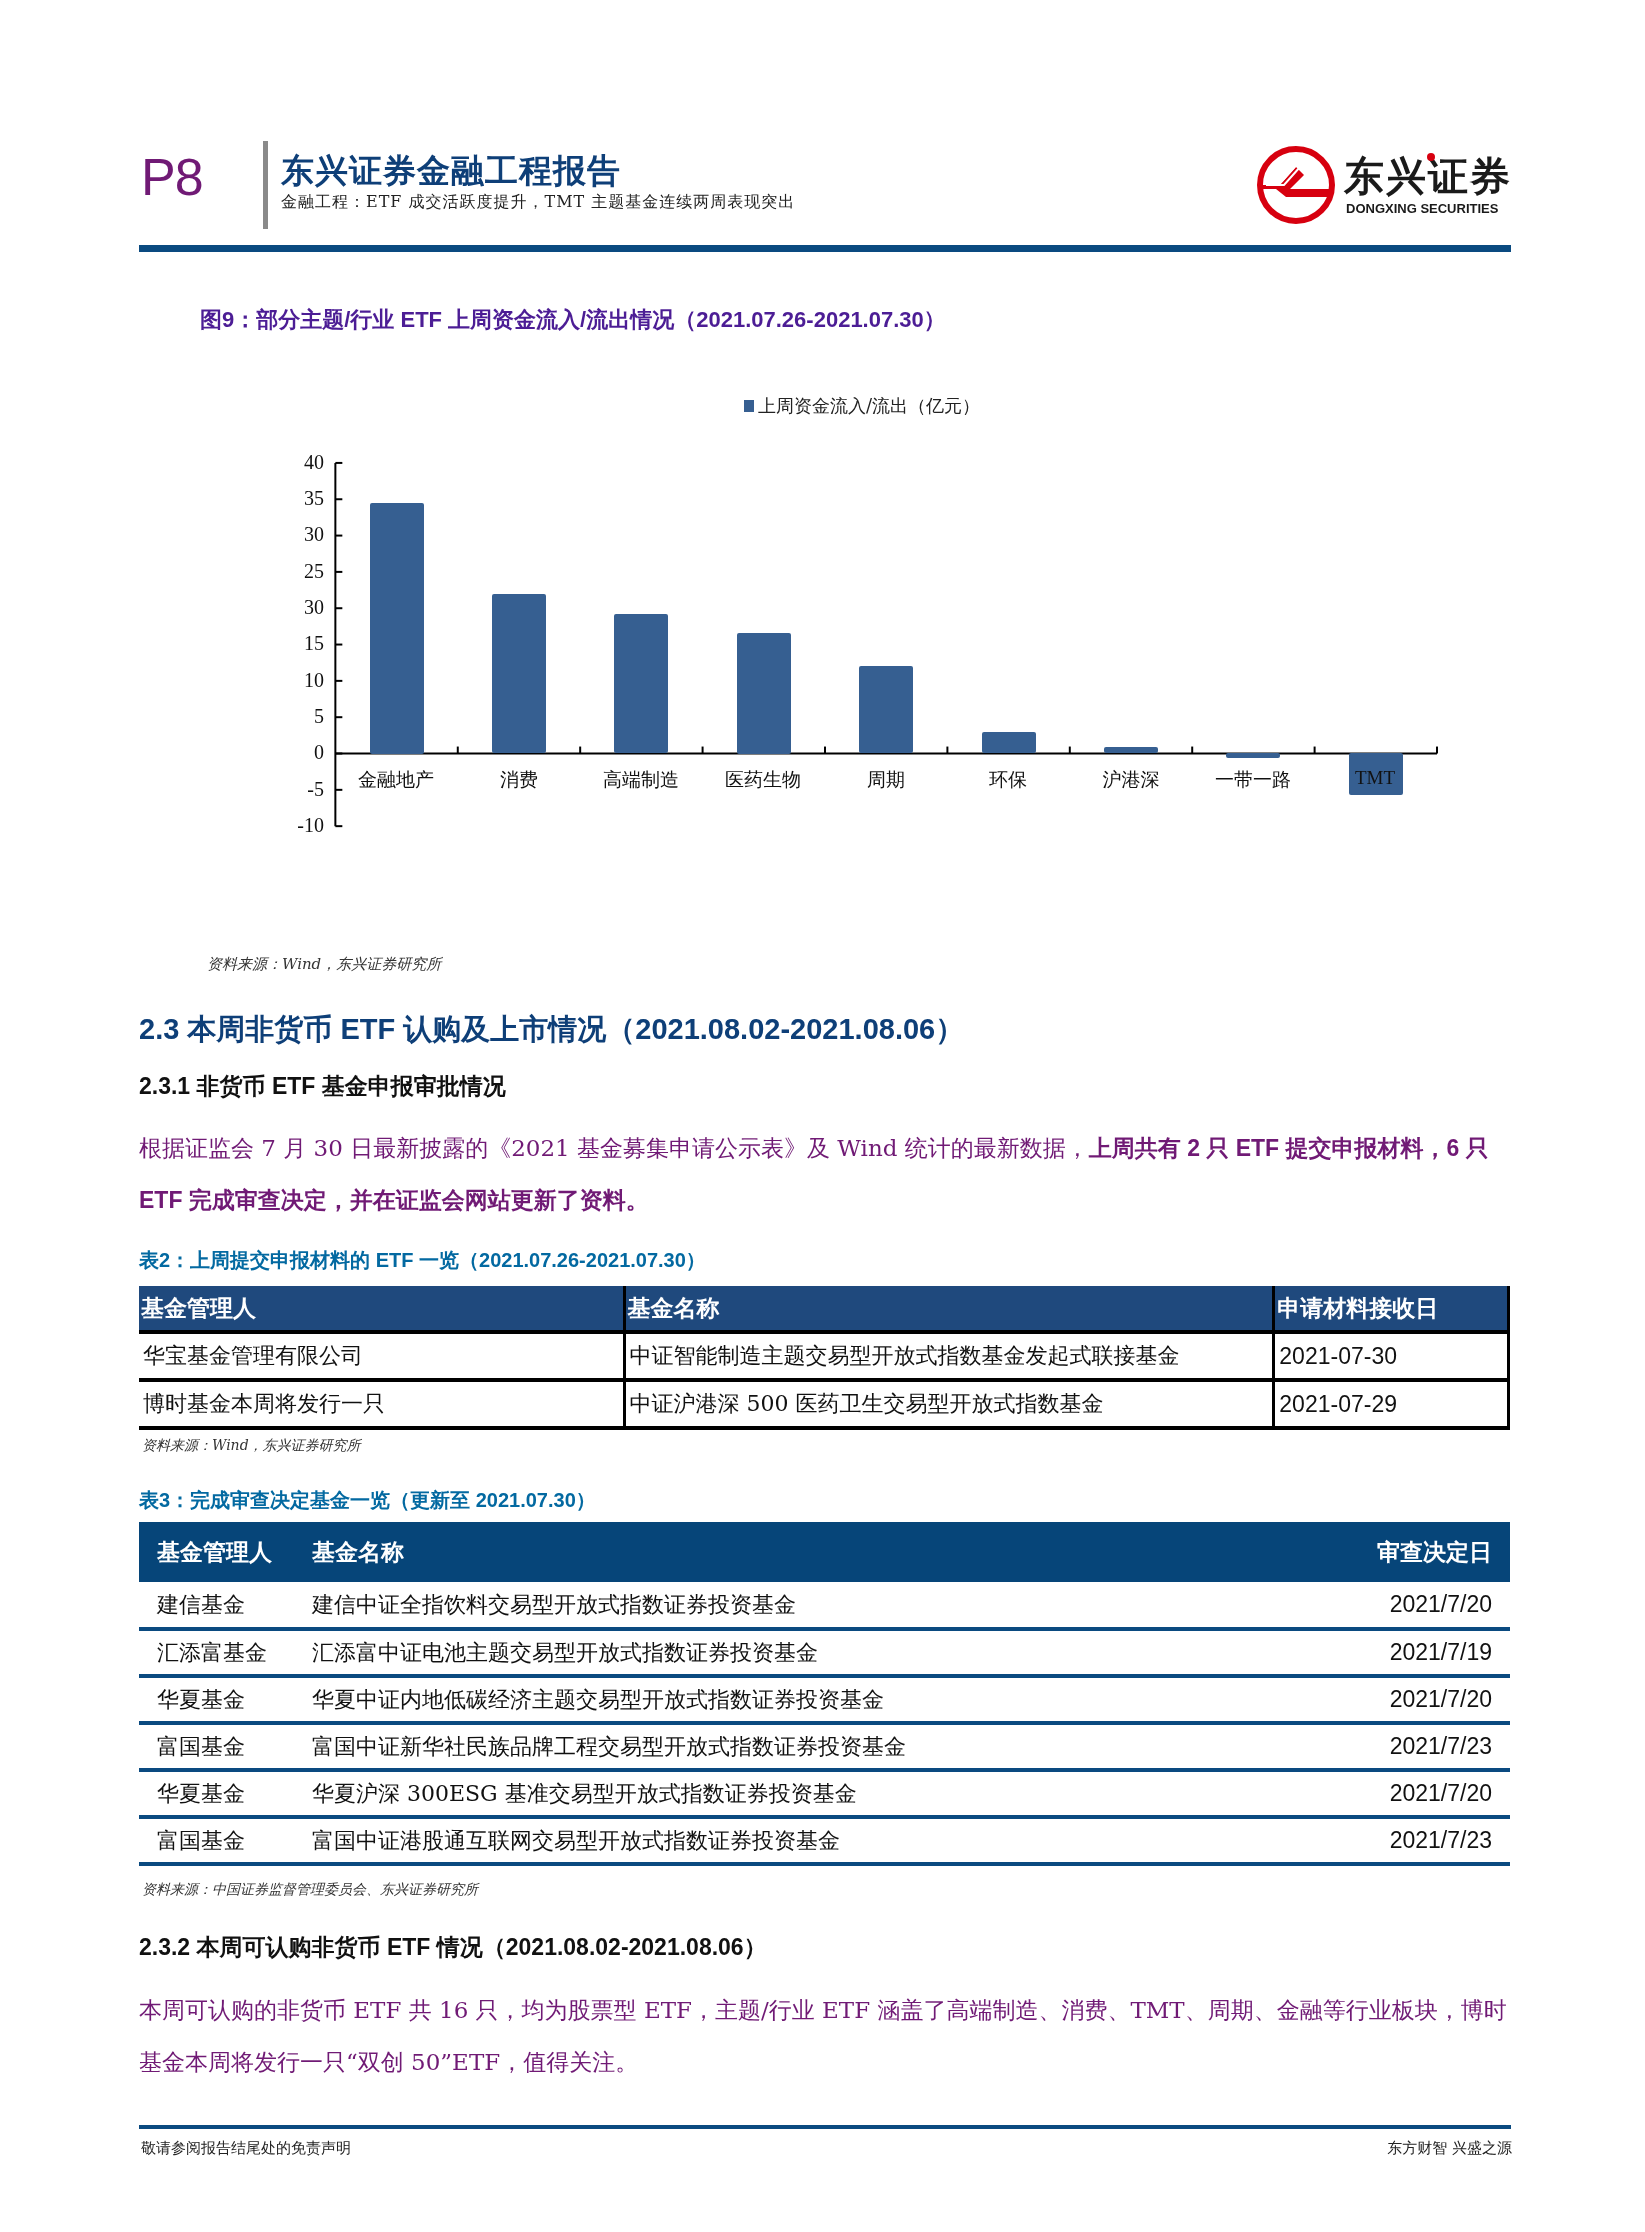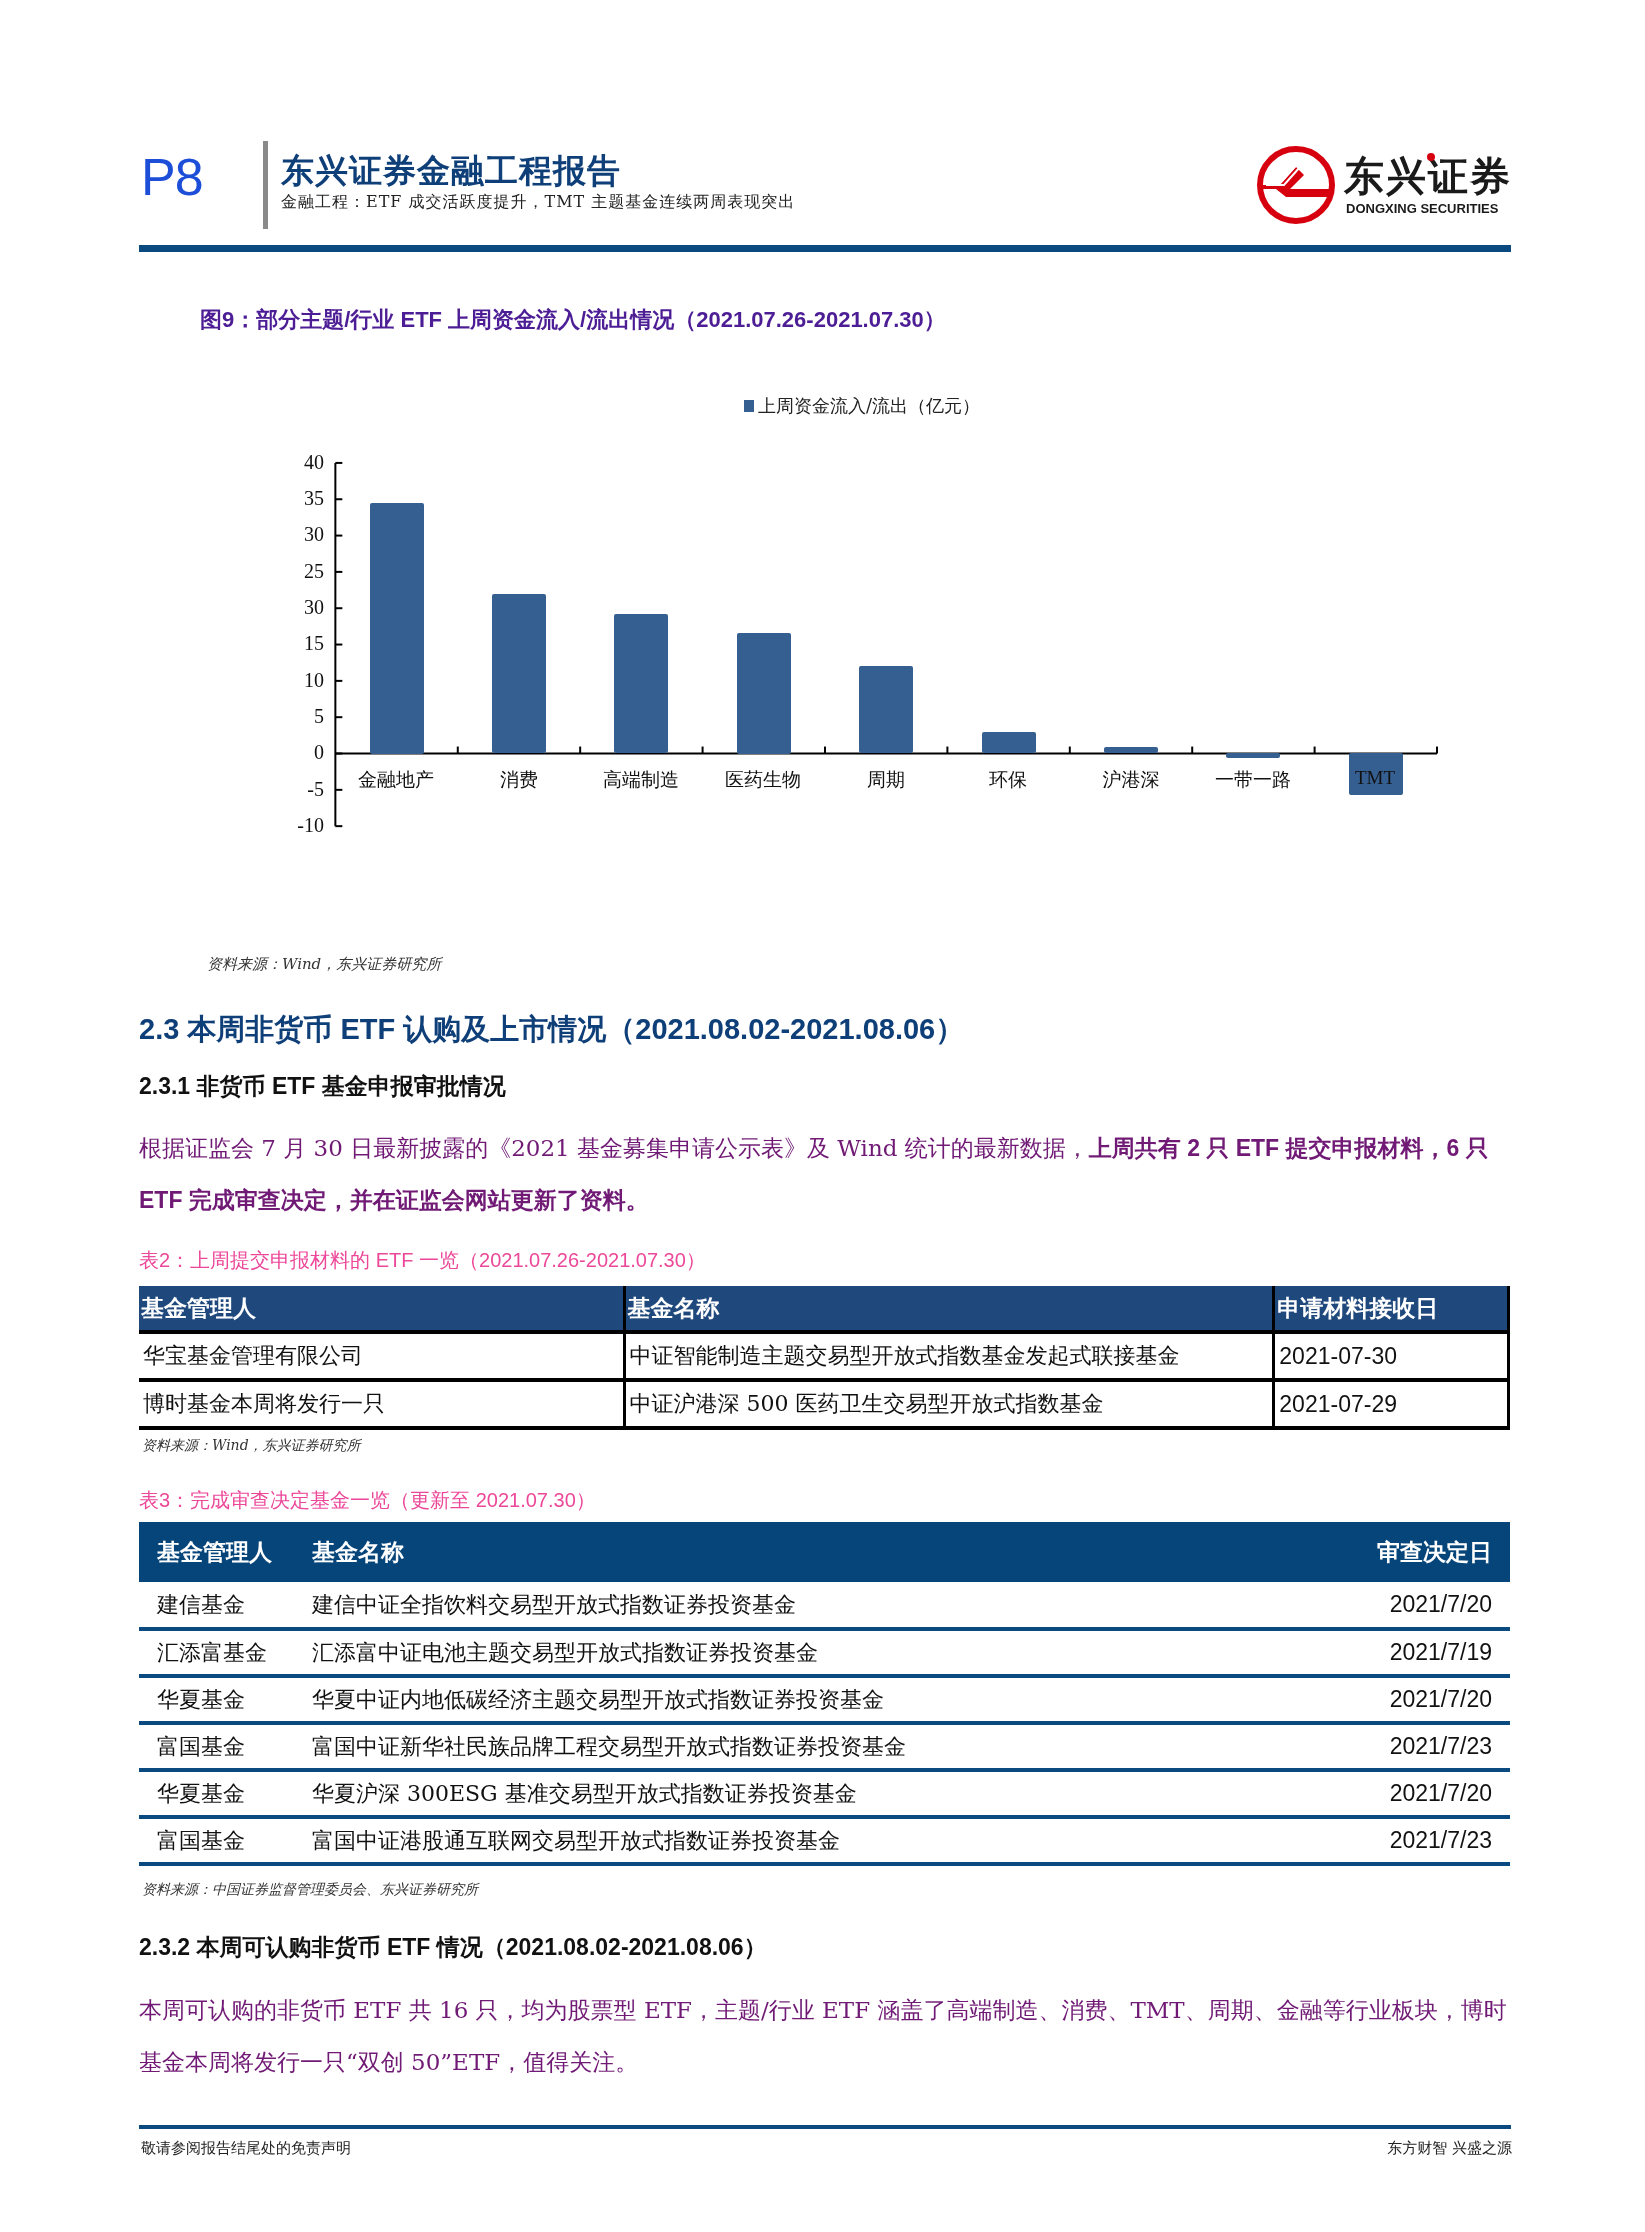--- a/index.html
+++ b/index.html
@@ -1,20 +1,20 @@
 <!DOCTYPE html>
 <html><head>
 <meta charset="utf-8">
 <style>
   * { box-sizing: border-box; margin: 0; padding: 0; }
   html, body { width: 1646px; height: 2233px; background: #ffffff; overflow: hidden; }
   body { position: relative; font-family: "Liberation Sans", "DejaVu Sans", sans-serif; color: #111; }
 
   
-  .pg-num { position: absolute; left: 141px; top: 147px; font-size: 52px; color: #1d4ed8; font-family: "Liberation Sans", sans-serif; letter-spacing: -1px; }
+  .pg-num { position: absolute; left: 141px; top: 147px; font-size: 52px; color: #701a75; font-family: "Liberation Sans", sans-serif; letter-spacing: -1px; }
   .hdr-vline { position: absolute; left: 263px; top: 141px; width: 5px; height: 88px; background: #8a8a8a; }
   .hdr-title { position: absolute; left: 281px; top: 149px; font-size: 33px; font-weight: bold; color: #0e3f78; letter-spacing: 1px; }
   .hdr-sub { position: absolute; left: 281px; top: 192px; font-size: 16px; color: #222; font-family: "DejaVu Serif", serif; letter-spacing: 1px; }
   .logo { position: absolute; left: 1256px; top: 145px; width: 318px; height: 80px; }
   .logo-circle { position: absolute; left: 0; top: 0; width: 80px; height: 80px; }
   .logo-cn { position: absolute; left: 88px; top: 4px; font-size: 40px; font-weight: bold; color: #1a1a1a; letter-spacing: 2px; }
   .logo-en { position: absolute; left: 90px; top: 56px; font-size: 13px; font-weight: bold; color: #1a1a1a; }
   .logo-dot { position: absolute; left: 171px; top: 8px; width: 8px; height: 8px; border-radius: 50%; background: #d7000f; }
   .hdr-bar { position: absolute; left: 139px; top: 245px; width: 1372px; height: 7px; background: #0a4a80; }
 
@@ -27,21 +27,21 @@
   .xcat { position: absolute; font-family: "DejaVu Serif", serif; font-size: 19px; color: #111; text-align: center; width: 122px; }
   .bar { position: absolute; background: #365f91; border-radius: 2px; }
 
   .source { position: absolute; font-size: 15px; font-style: italic; color: #333; font-family: "DejaVu Serif", serif; }
 
   .h2 { position: absolute; left: 139px; top: 1010px; font-size: 29px; font-weight: bold; color: #0e3f78; }
   .h3 { position: absolute; font-size: 23px; font-weight: bold; color: #111; }
   .para { position: absolute; left: 139px; width: 1373px; font-size: 23px; line-height: 52px; color: #701a75; font-family: "DejaVu Serif", serif; }
   .para b { font-family: "Liberation Sans", sans-serif; font-weight: bold; }
 
-  .tbl-title { position: absolute; left: 139px; font-size: 20px; font-weight: normal; color: #ec4899; }
+  .tbl-title { position: absolute; left: 139px; font-size: 20px; font-weight: bold; color: #0369a1; }
 
   
   .t2 { position: absolute; left: 139px; top: 1286px; width: 1371px; border-collapse: collapse; }
   .t2 th { background: #1f497d; color: #fff; text-align: left; font-size: 23px; font-weight: bold; height: 46px; padding: 0 2px; border-bottom: 4px solid #000; border-right: 3px solid #000; }
   .t2 th:last-child { border-right: 3px solid #000; }
   .t2 td { font-size: 22px; height: 48px; padding: 0 4px; border-bottom: 4px solid #000; border-right: 3px solid #000; font-family: "DejaVu Serif", serif; }
   .t2 td.date { font-family: "Liberation Sans", sans-serif; font-size: 23px; }
   .t2 td:first-child { border-right: 3px solid #000; }
 
   

